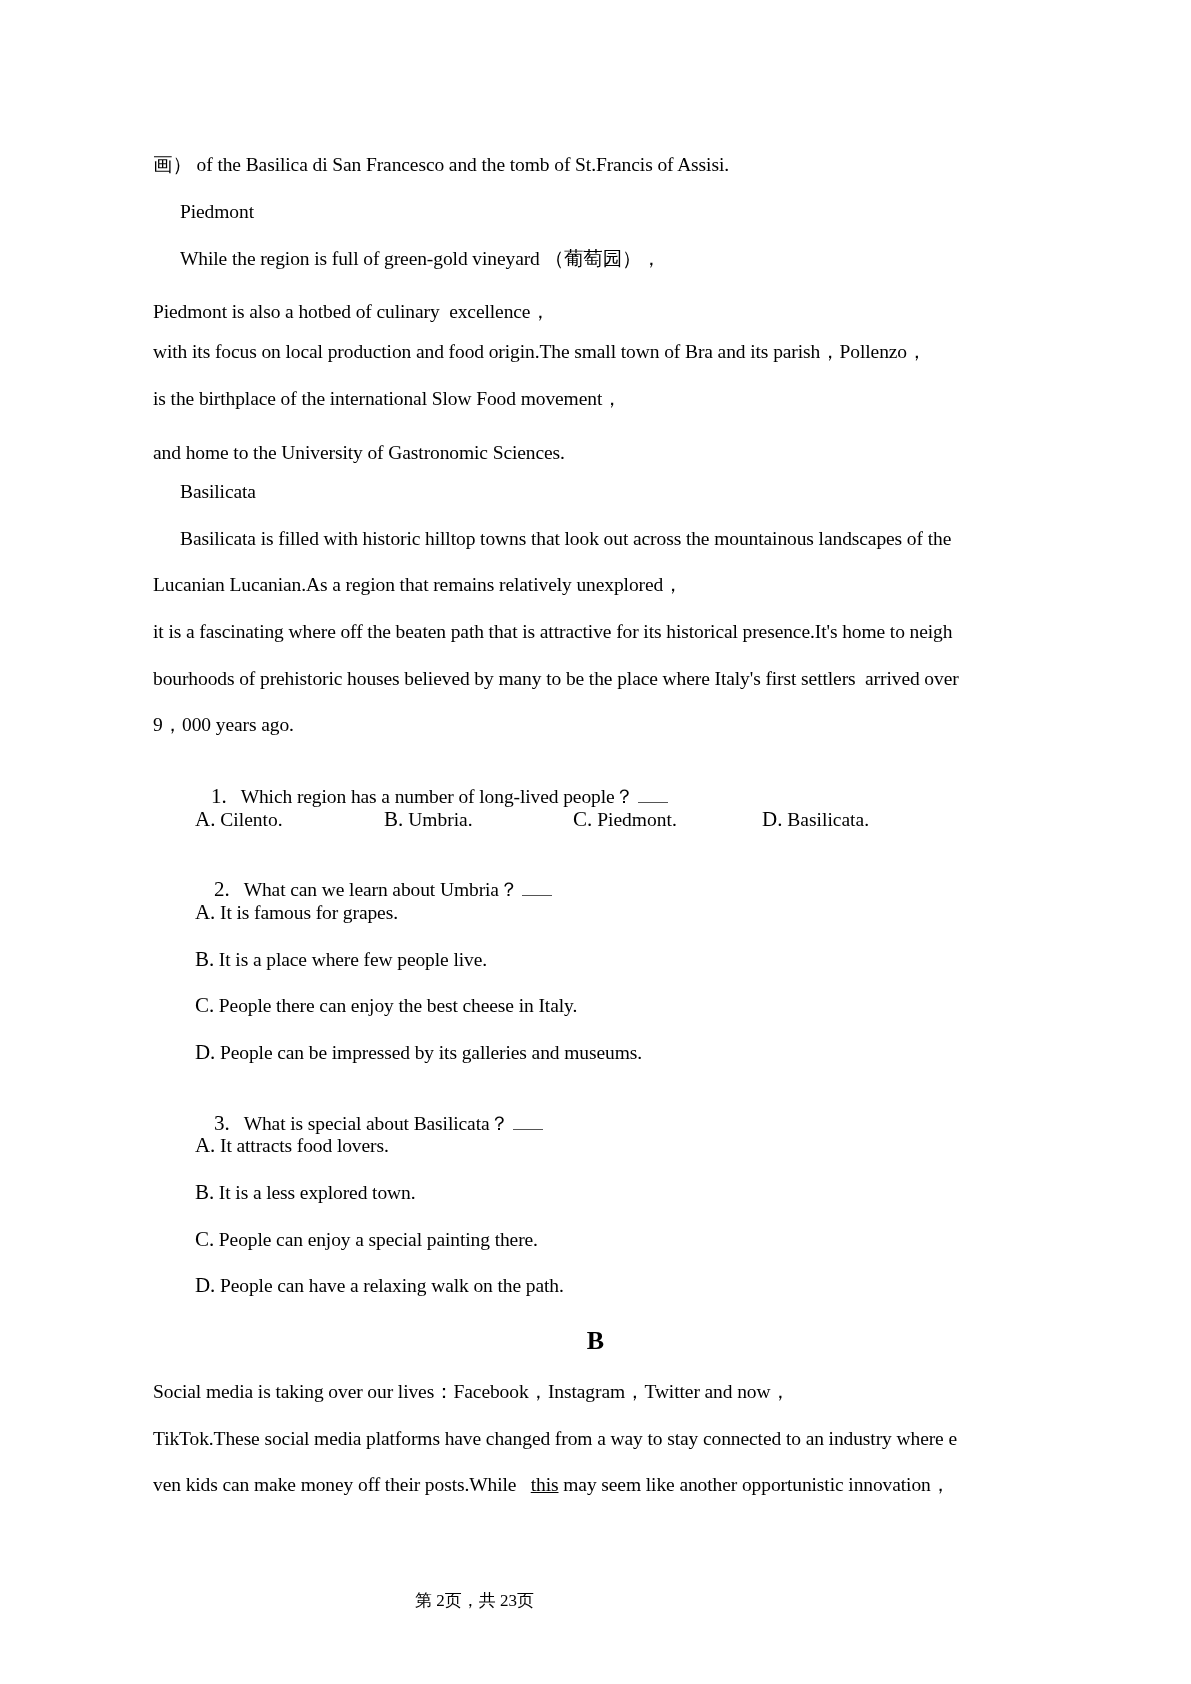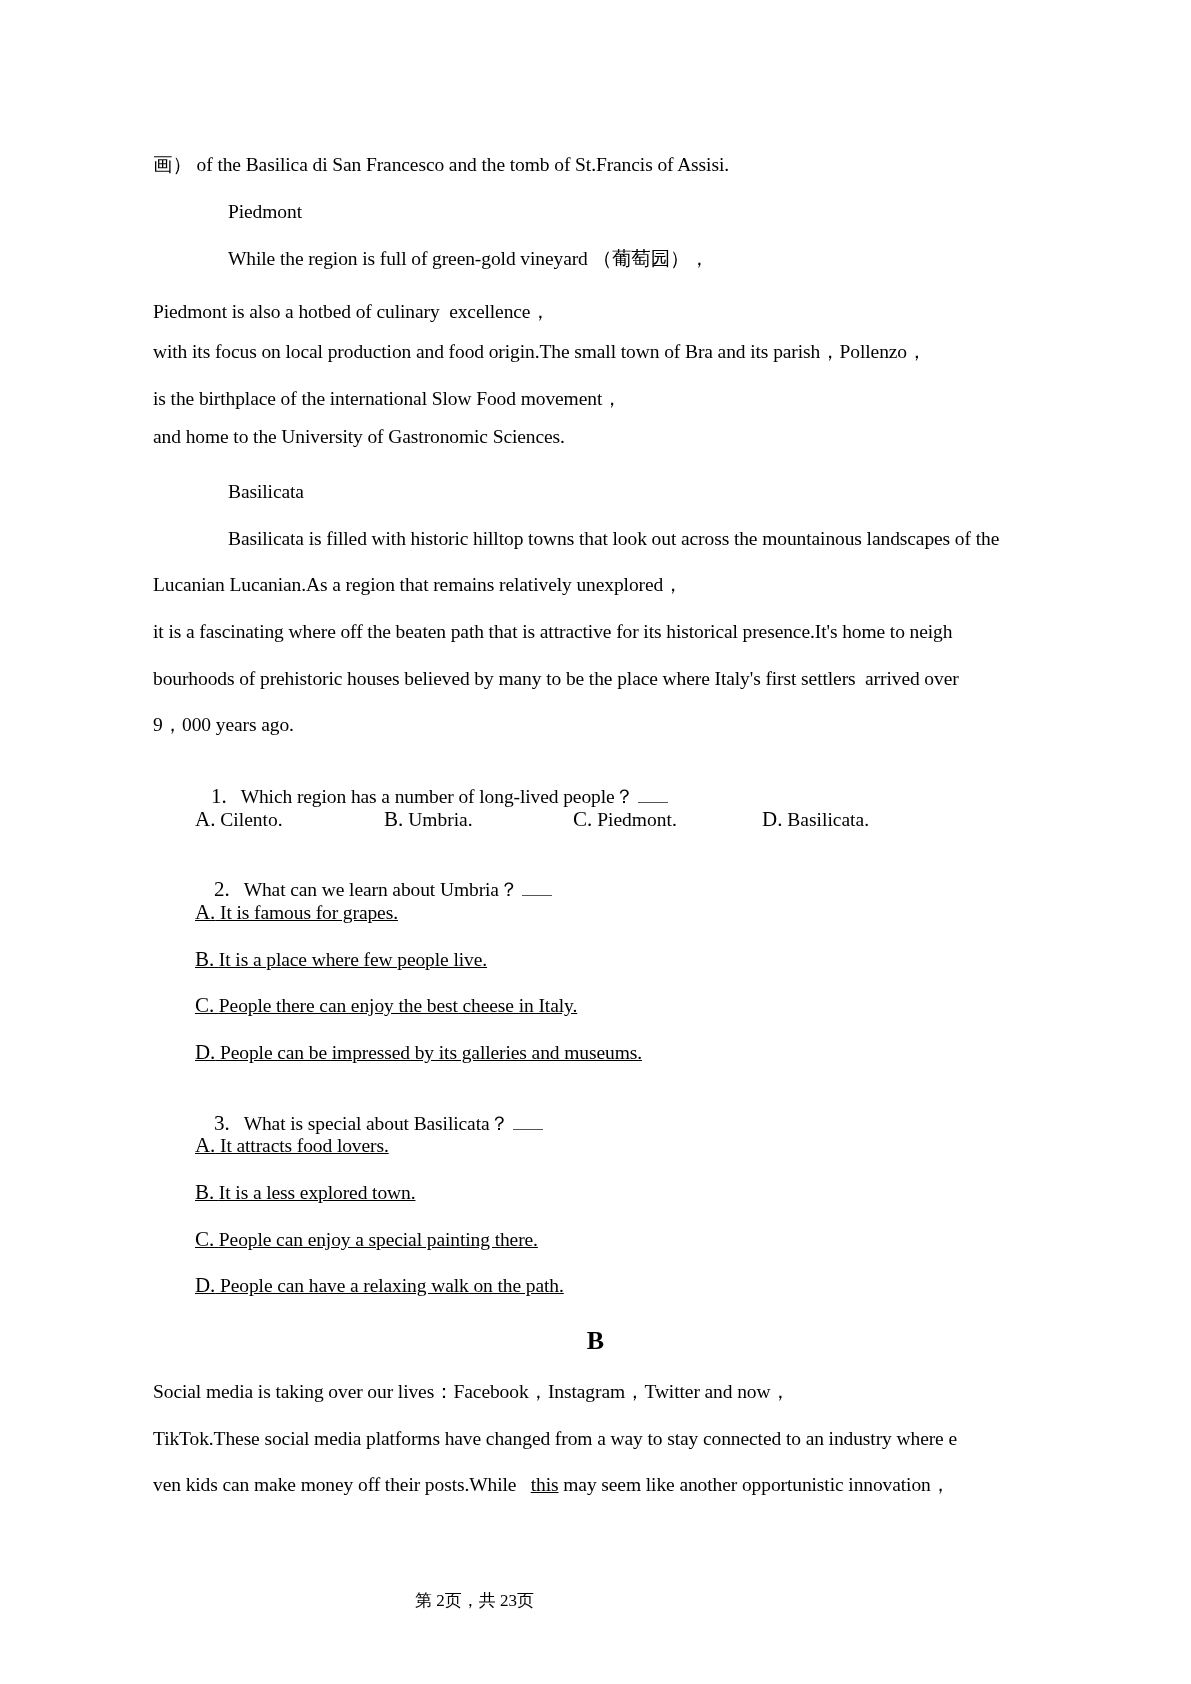--- a/index.html
+++ b/index.html
@@ -16,23 +16,23 @@
       color: #000000;
     }
     .line {
       position: absolute;
       left: 153px;
       font-size: 19.5px;
       line-height: 24px;
       white-space: pre;
       letter-spacing: -0.1px;
     }
-    .indent { left: 180px; margin-left: 48px; }
+    .indent { left: 180px; }
     .q-num { left: 192px; }
-    .opt { left: 195px; text-decoration: underline; }
+    .opt { left: 195px; }
     .optlbl { font-size: 21px; }
     .blank {
       display: inline-block;
       width: 30px;
       border-bottom: 1.5px solid #555;
       height: 14px;
       vertical-align: baseline;
       margin-left: 4px;
     }
     .ul { text-decoration: underline; text-align: center; }
@@ -58,21 +58,21 @@
 </head>
 <body>
 
 <div>
   <div class="line" style="top:153px">画） of the Basilica di San Francesco and the tomb of St.Francis of Assisi.</div>
   <div class="line indent" style="top:200px">Piedmont</div>
   <div class="line indent" style="top:247px">While the region is full of green-gold vineyard （葡萄园），</div>
   <div class="line" style="top:300px">Piedmont is also a hotbed of culinary  excellence，</div>
   <div class="line" style="top:340px">with its focus on local production and food origin.The small town of Bra and its parish，Pollenzo，</div>
   <div class="line" style="top:387px">is the birthplace of the international Slow Food movement，</div>
-  <div class="line" style="top:425px">and home to the University of Gastronomic Sciences.</div>
+  <div class="line" style="top:441px">and home to the University of Gastronomic Sciences.</div>
   <div class="line indent" style="top:480px">Basilicata</div>
   <div class="line indent" style="top:527px">Basilicata is filled with historic hilltop towns that look out across the mountainous landscapes of the</div>
   <div class="line" style="top:573px">Lucanian Lucanian.As a region that remains relatively unexplored，</div>
   <div class="line" style="top:620px">it is a fascinating where off the beaten path that is attractive for its historical presence.It's home to neigh</div>
   <div class="line" style="top:667px">bourhoods of prehistoric houses believed by many to be the place where Italy's first settlers  arrived over</div>
   <div class="line" style="top:713px">9，000 years ago.</div>
 </div>
 
 <div>
   <div class="line q-num" style="top:760px">

